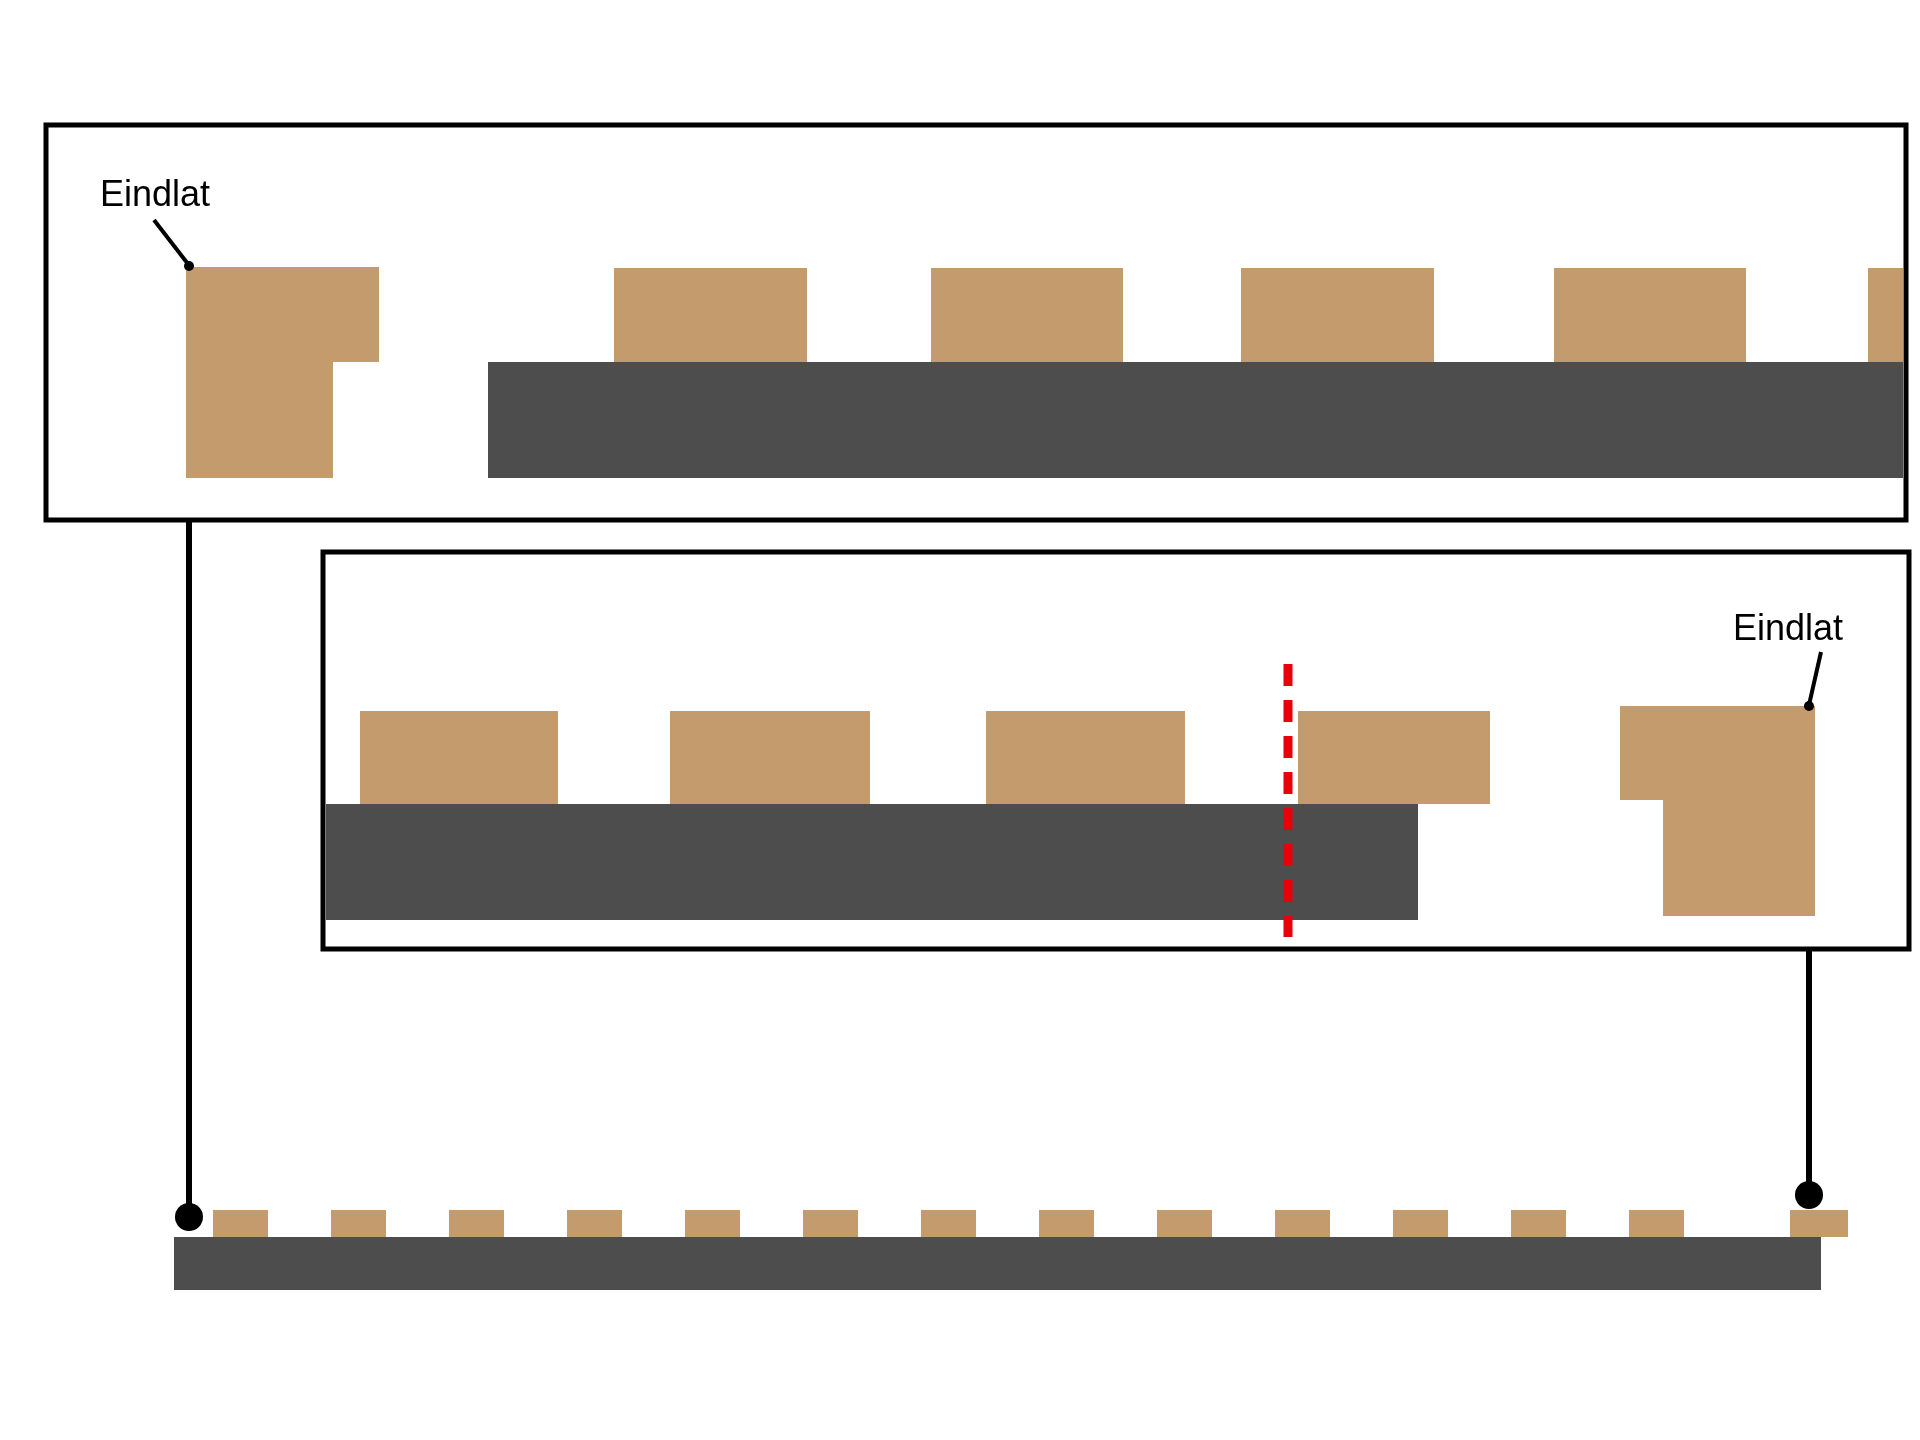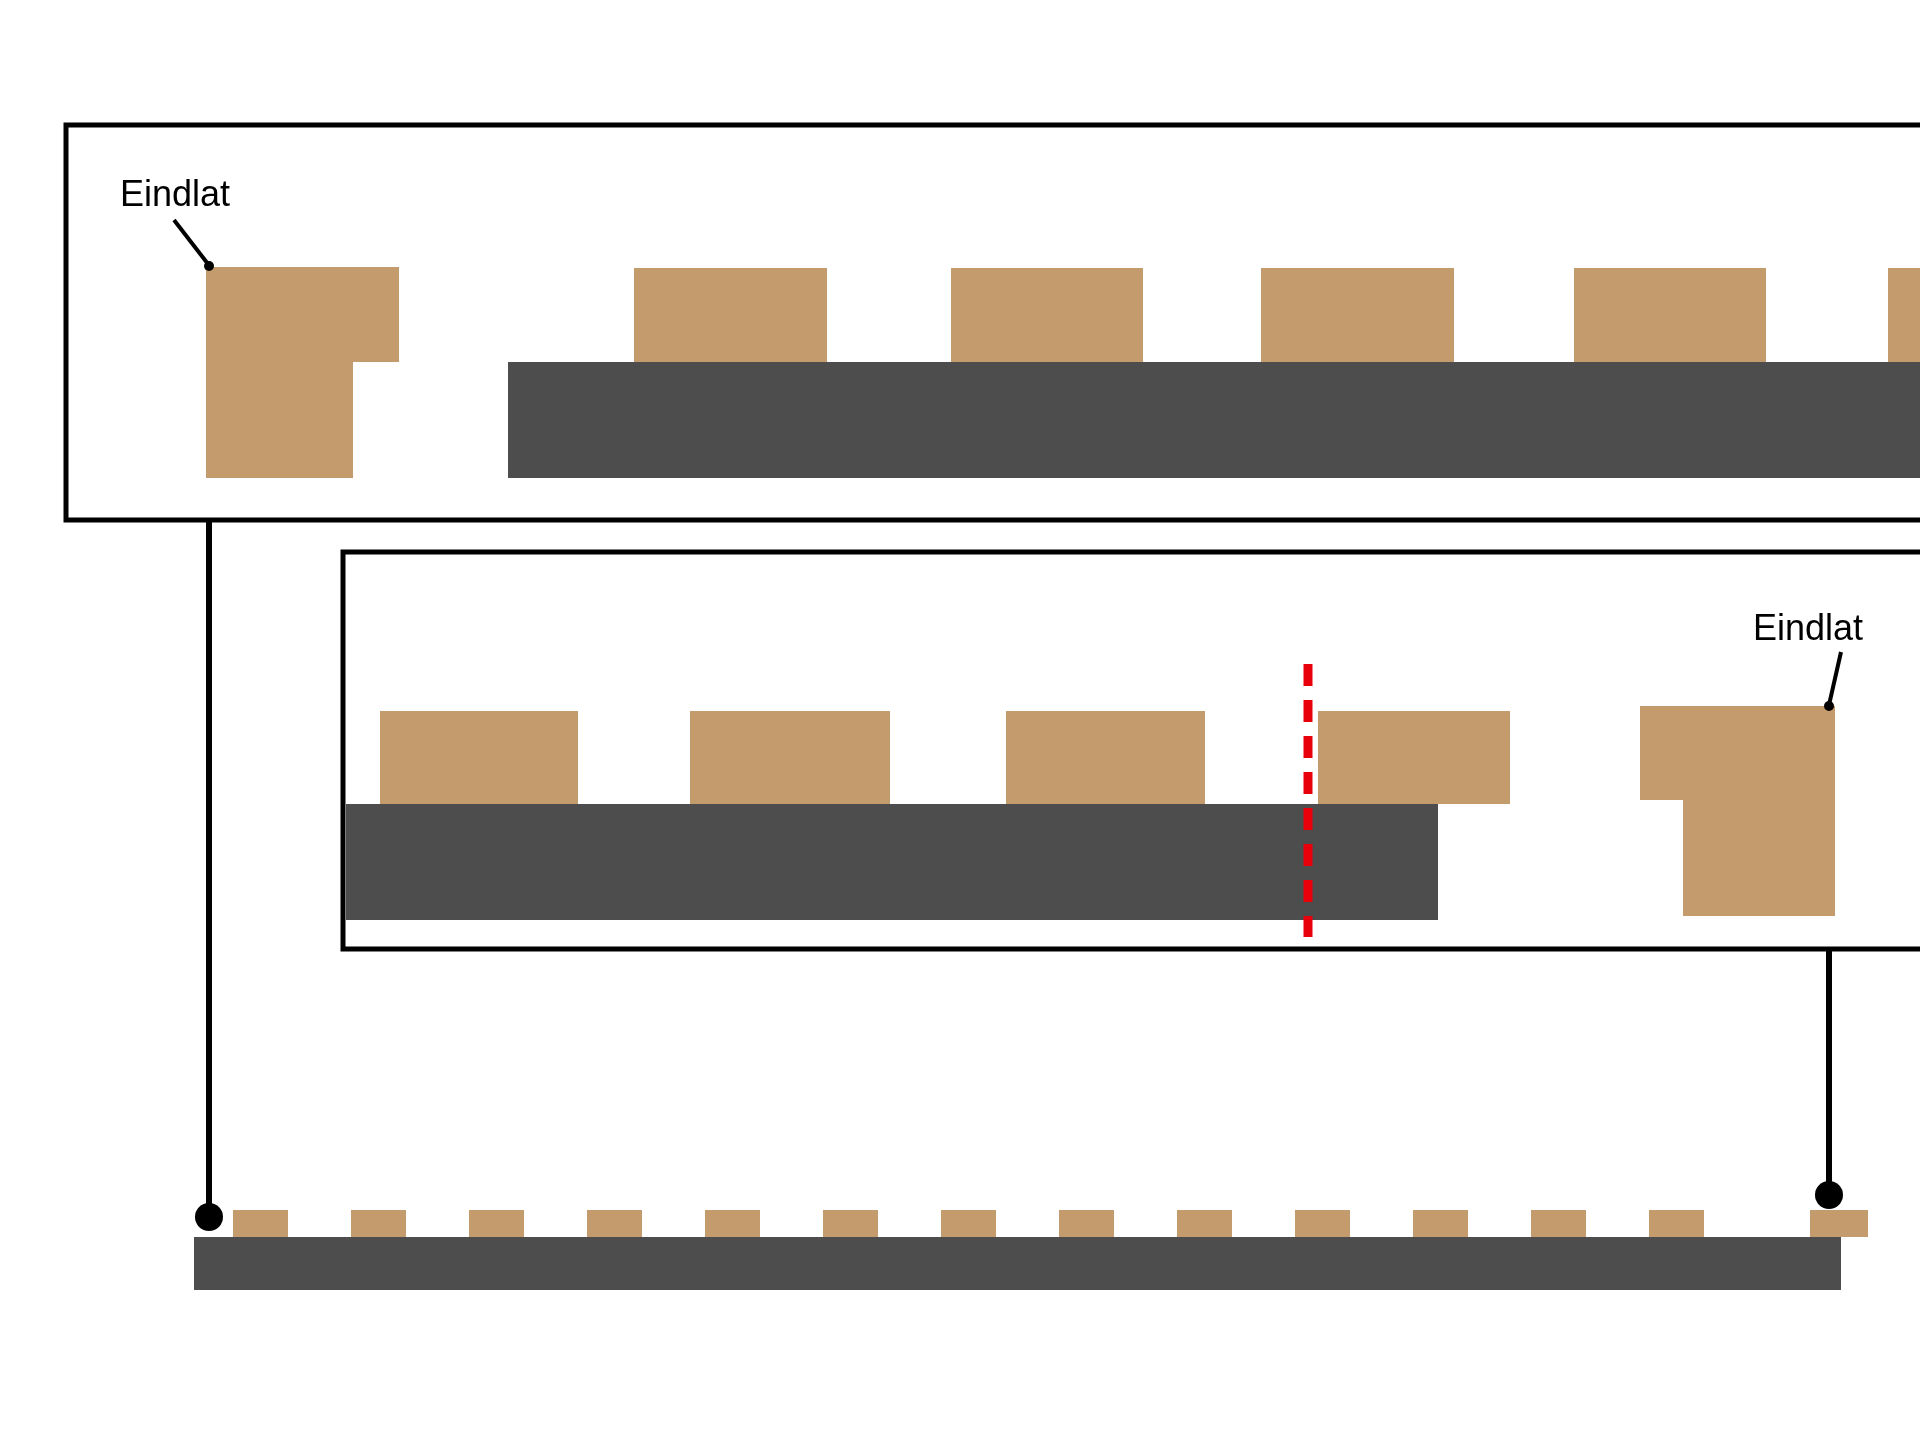--- a/index.html
+++ b/index.html
@@ -10,21 +10,21 @@
     --background:#FFFFFF;
   }
   *{box-sizing:border-box;}
   html,body{margin:0;padding:0;}
   body{
     width:1920px;height:1440px;
     background:var(--background);
     font-family:"Liberation Sans",sans-serif;
     overflow:hidden;
   }
-  .stage{position:relative;width:1728px;height:1440px;padding-left:20px;}
+  .stage{position:relative;width:1728px;height:1440px;}
   svg{display:block;}
   .wood{fill:var(--wood);stroke:none;}
   .batten{fill:var(--batten);stroke:none;}
   .panel{fill:none;stroke:var(--outline);stroke-width:5;}
   .leader{stroke:var(--outline);stroke-width:4;fill:none;}
   .connector{stroke:var(--outline);stroke-width:6;fill:none;}
   .dot{fill:var(--outline);stroke:none;}
   .cut{stroke:var(--cut-line);stroke-width:9;stroke-dasharray:22 14;fill:none;}
   .label{font-family:"Liberation Sans",sans-serif;font-size:36px;fill:#000;}
 </style>

